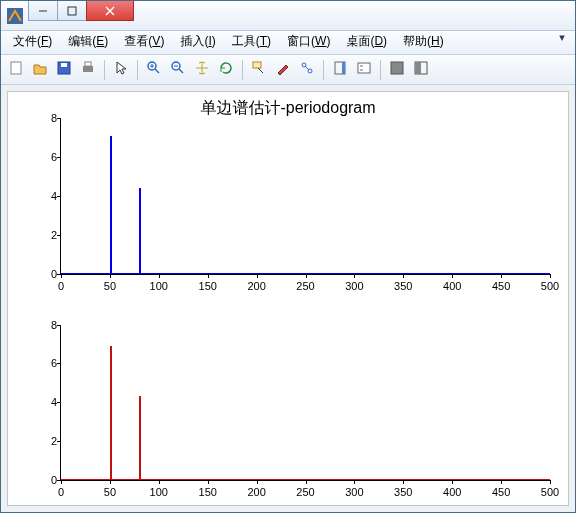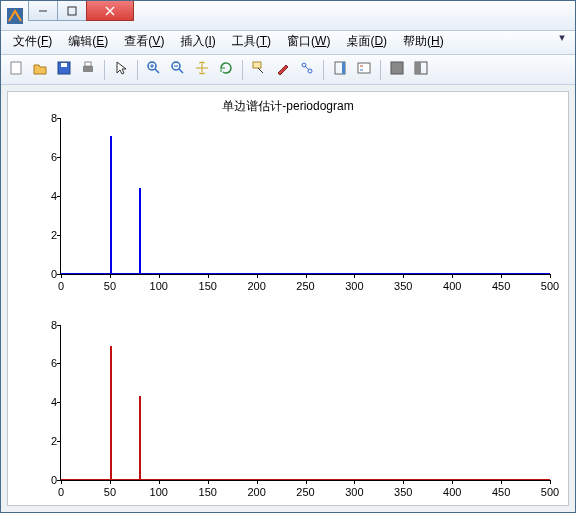--- a/index.html
+++ b/index.html
@@ -17,21 +17,21 @@
   .menu-spacer { flex: 1; }
   .menu-arrow { width: 18px; text-align: center; color: #335; font-size: 11px; }
   .toolbar { height: 30px; background: linear-gradient(#fafcfe,#e9eff7); border-bottom: 1px solid #c4d0de; display: flex; align-items: center; padding: 0 4px; gap: 2px; }
   .tbtn { width: 22px; height: 22px; display: flex; align-items: center; justify-content: center; border: 1px solid transparent; border-radius: 2px; }
   .tsep { width: 1px; height: 20px; background: #b8c4d2; margin: 0 3px; }
   .content { flex: 1; background: #eef1f4; padding: 6px; }
   .canvas { width: 100%; height: 100%; background: #fff; border: 1px solid #bfc8d2; position: relative; }
   .chart { position: absolute; left: 0; right: 0; }
   .chart-top { top: 0; height: 50%; }
   .chart-bot { top: 50%; height: 50%; }
-  .chart-title { text-align: center; font-size: 12px; padding-top: 6px; color: #000; }
+  .chart-title { text-align: center; font-size: 16px; padding-top: 6px; color: #000; }
   .plot-area { position: absolute; left: 52px; right: 18px; top: 26px; bottom: 24px; border-left: 1px solid #000; border-bottom: 1px solid #000; }
   .ytick { position: absolute; left: -28px; width: 24px; text-align: right; font-size: 11px; transform: translateY(-50%); color: #000; }
   .ytick-mark { position: absolute; left: -4px; width: 4px; height: 1px; background: #000; }
   .xtick { position: absolute; bottom: -18px; font-size: 11px; transform: translateX(-50%); color: #000; }
   .xtick-mark { position: absolute; bottom: -4px; width: 1px; height: 4px; background: #000; }
   .peak { position: absolute; bottom: 0; width: 2px; }
   .baseline { position: absolute; bottom: 0; left: 0; right: 0; height: 1px; }
   .watermark { position: absolute; right: 10px; bottom: 4px; color: #c8c8c8; font-size: 12px; opacity: .7; pointer-events: none; }
 </style>
 </head>

